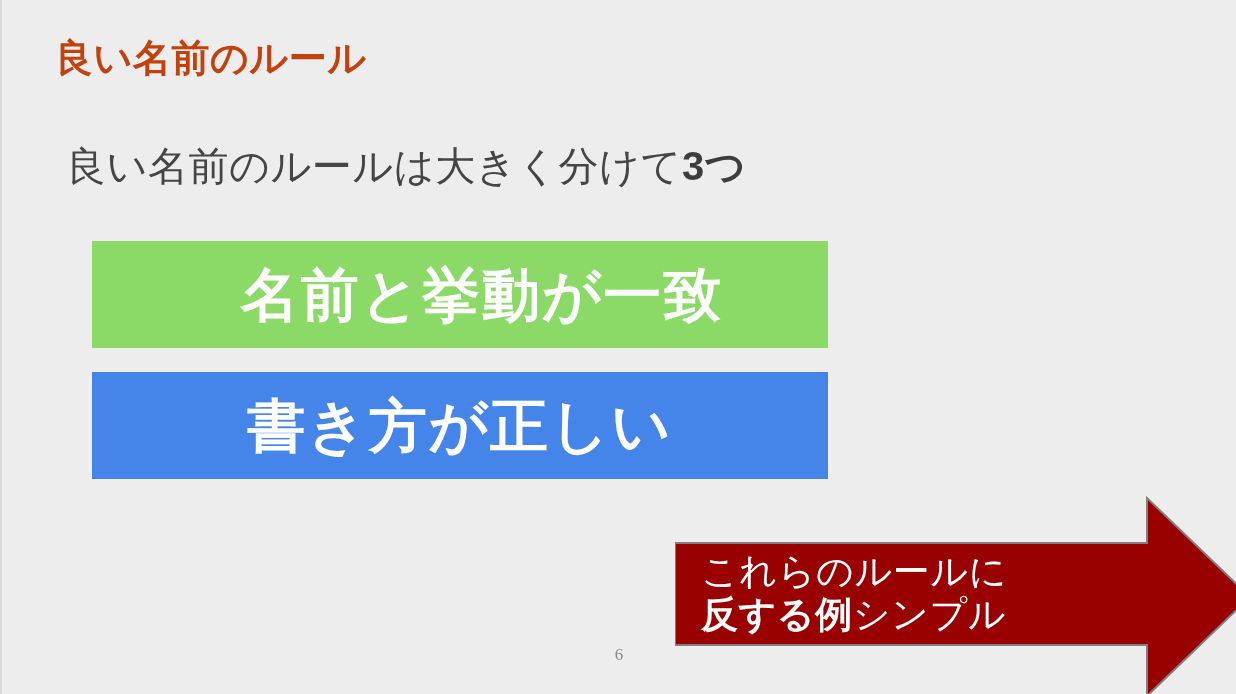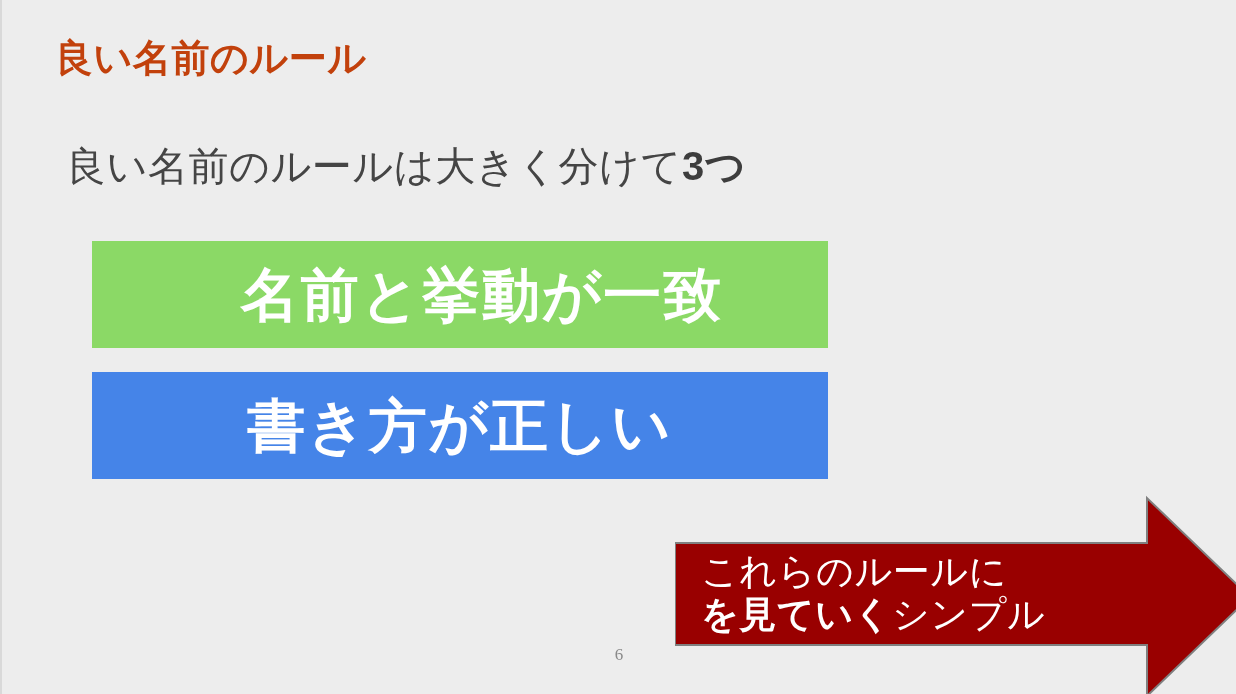--- a/index.html
+++ b/index.html
@@ -130,17 +130,17 @@
 
 
   <div id="page-number">6</div>
 
   <div id="callout-arrow">
     <svg viewBox="0 0 575 226" preserveAspectRatio="none">
       <polygon points="0,59 472,59 472,14 575,113 472,212 472,161 0,161" fill="#990000" stroke="#808080" stroke-width="2"></polygon>
     </svg>
     <div id="callout-arrow-text">
       <span class="line">これらのルールに</span>
-      <span class="line"><span class="emph">を見ていく</span><span>シンプル</span></span>
+      <span class="line"><span class="emph">反する例</span><span>シンプル</span></span>
     </div>
   </div>
 
 </div>
 
 </body></html>

